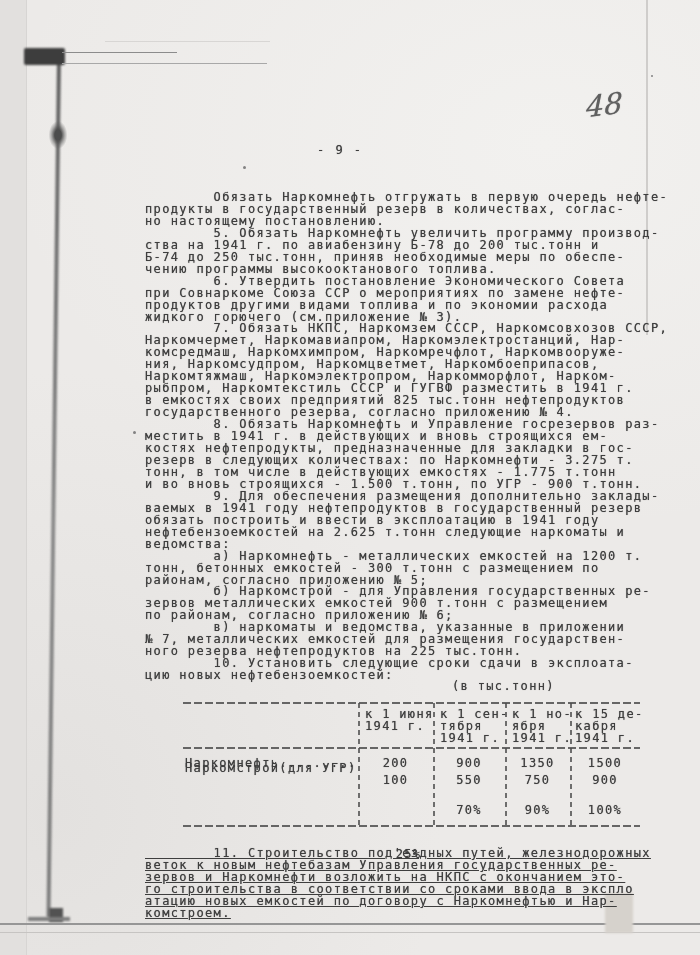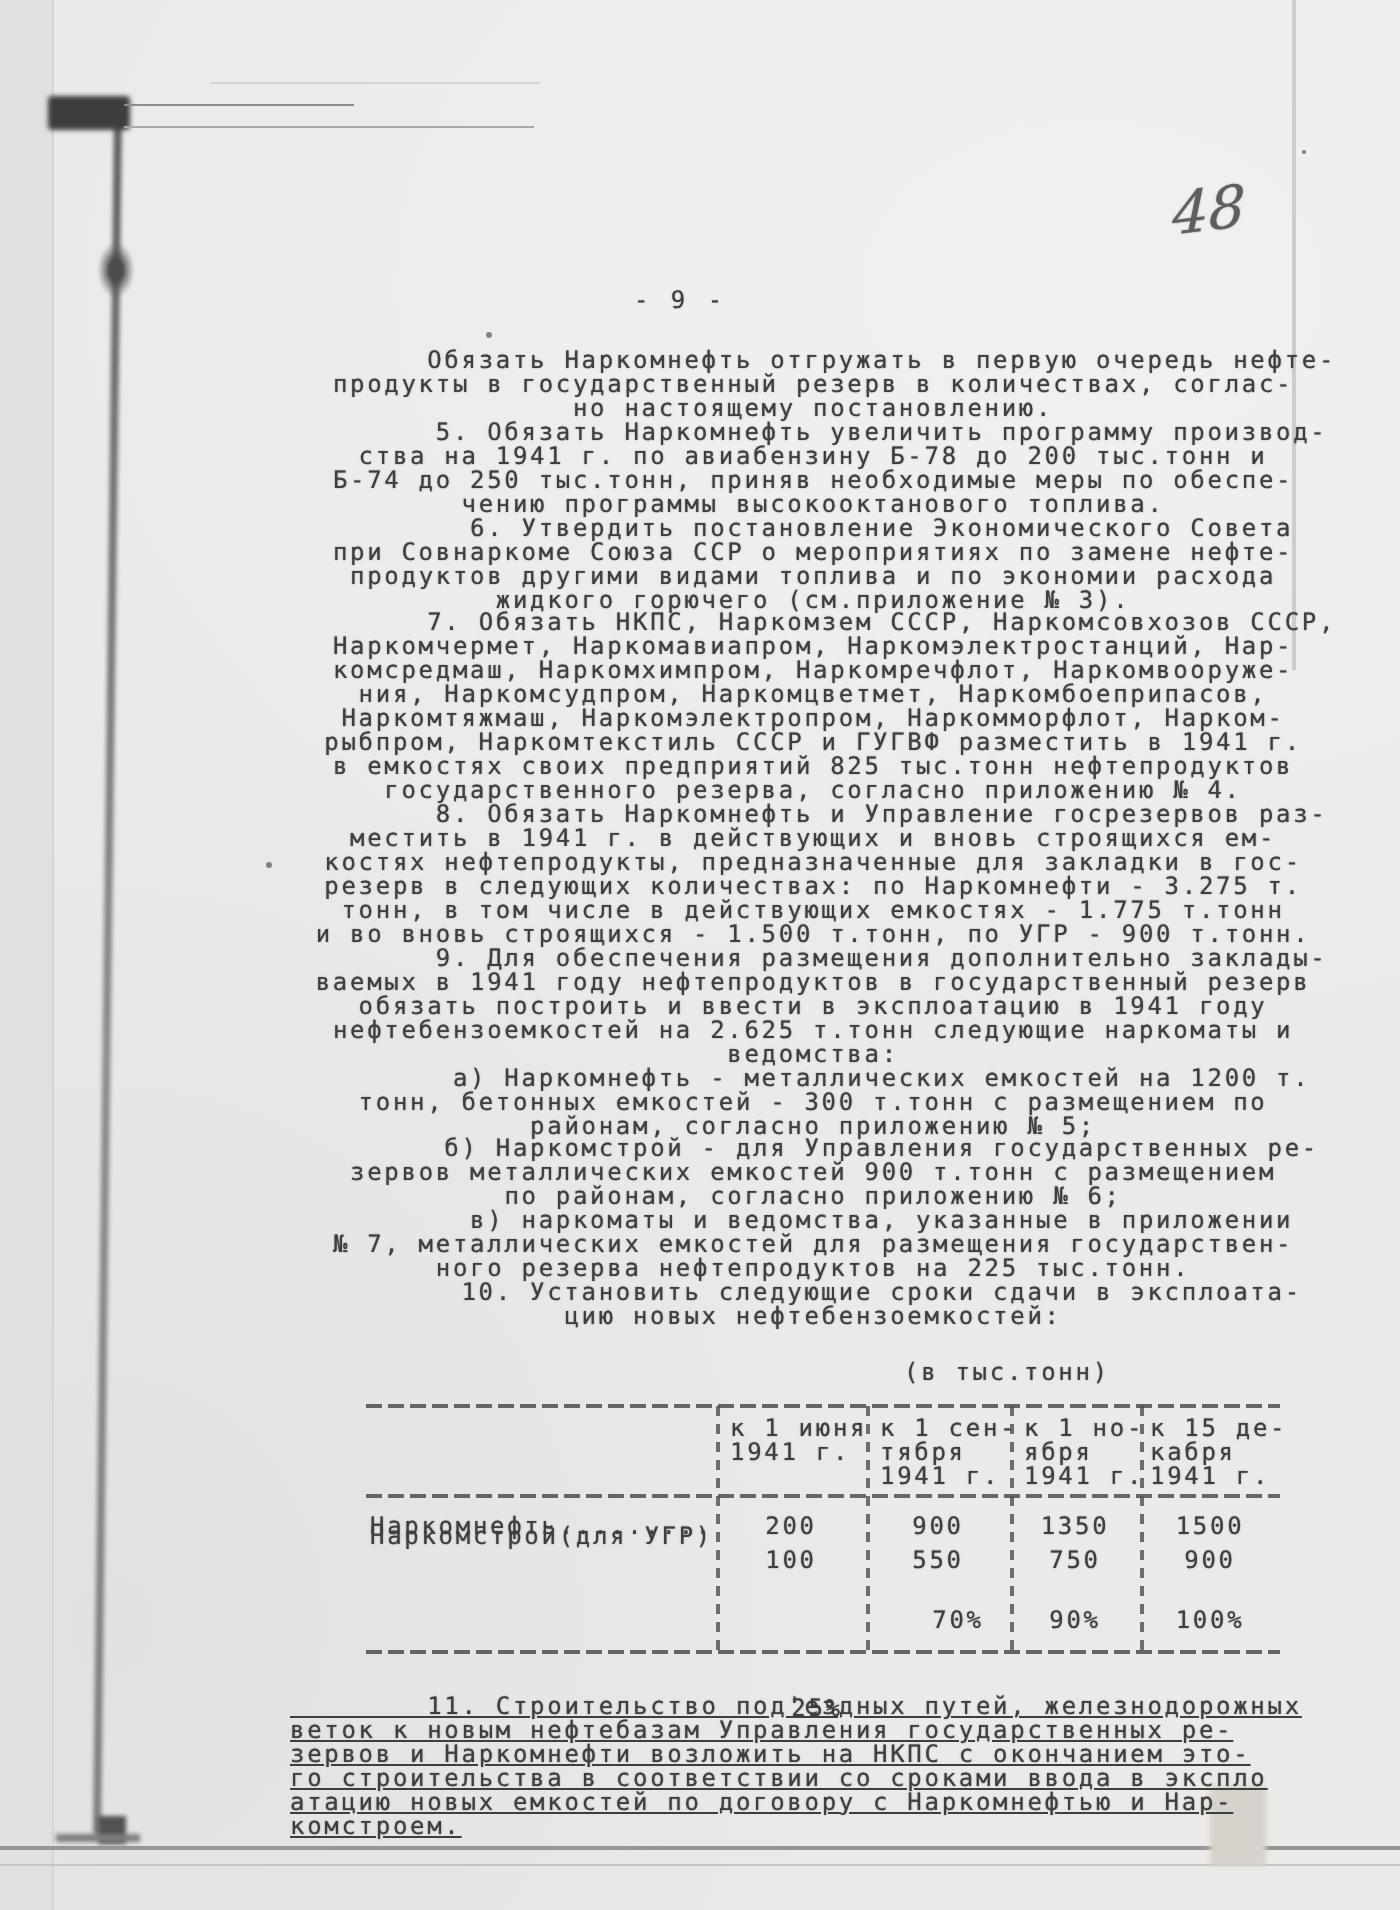--- a/index.html
+++ b/index.html
@@ -74,21 +74,21 @@
   <div class="artifact right-faint-line"></div>
   <div class="artifact br-patch"></div>
   <div class="artifact speck" style="left:243px;top:166px;"></div>
   <div class="artifact speck" style="left:133px;top:431px;"></div>
   <div class="artifact speck" style="left:651px;top:75px;width:2px;height:2px;"></div>
 
   <div class="handwritten" style="left:586px;top:88px;">48</div>
 
   <div class="txt center-head" style="left:140px;top:145px;">- 9 -</div>
 
-  <pre class="txt" style="left:145px;top:175px;text-align:center;">        Обязать Наркомнефть отгружать в первую очередь нефте-
+  <pre class="txt" style="left:145px;top:192px;">        Обязать Наркомнефть отгружать в первую очередь нефте-
 продукты в государственный резерв в количествах, соглас-
 но настоящему постановлению.
         5. Обязать Наркомнефть увеличить программу производ-
 ства на 1941 г. по авиабензину Б-78 до 200 тыс.тонн и
 Б-74 до 250 тыс.тонн, приняв необходимые меры по обеспе-
 чению программы высокооктанового топлива.
         6. Утвердить постановление Экономического Совета
 при Совнаркоме Союза ССР о мероприятиях по замене нефте-
 продуктов другими видами топлива и по экономии расхода
 жидкого горючего (см.приложение № 3).
@@ -152,21 +152,21 @@
     <div class="cell" style="left:322px;top:57px;width:65px;">1350</div>
     <div class="cell" style="left:387px;top:57px;width:70px;">1500</div>
 
     <pre class="cell cell-left" style="left:2px;top:62px;">Наркомстрой(для УГР)</pre>
     <div class="cell" style="left:175px;top:74px;width:75px;">100</div>
     <div class="cell" style="left:250px;top:74px;width:72px;">550</div>
     <div class="cell" style="left:322px;top:74px;width:65px;">750</div>
     <div class="cell" style="left:387px;top:74px;width:70px;">900</div>
 
     <div class="cell" style="left:188px;top:104px;width:75px;margin-top:44px;">25%</div>
-    <div class="cell" style="left:260px;top:104px;width:72px;">70%</div>
+    <div class="cell" style="left:250px;top:104px;width:72px;">70%</div>
     <div class="cell" style="left:322px;top:104px;width:65px;">90%</div>
     <div class="cell" style="left:387px;top:104px;width:70px;">100%</div>
   </div>
 
   <pre class="txt" style="left:145px;top:848px;text-decoration:underline;">        11. Строительство под'ездных путей, железнодорожных
 веток к новым нефтебазам Управления государственных ре-
 зервов и Наркомнефти возложить на НКПС с окончанием это-
 го строительства в соответствии со сроками ввода в эксплo
 атацию новых емкостей по договору с Наркомнефтью и Нар-
 комстроем.</pre>

